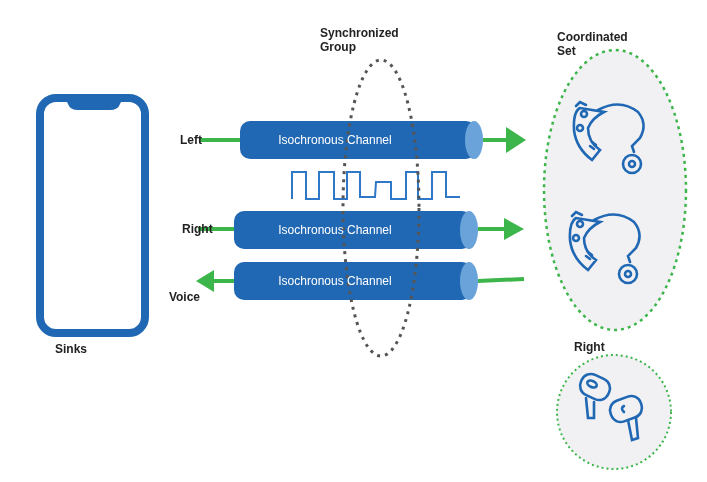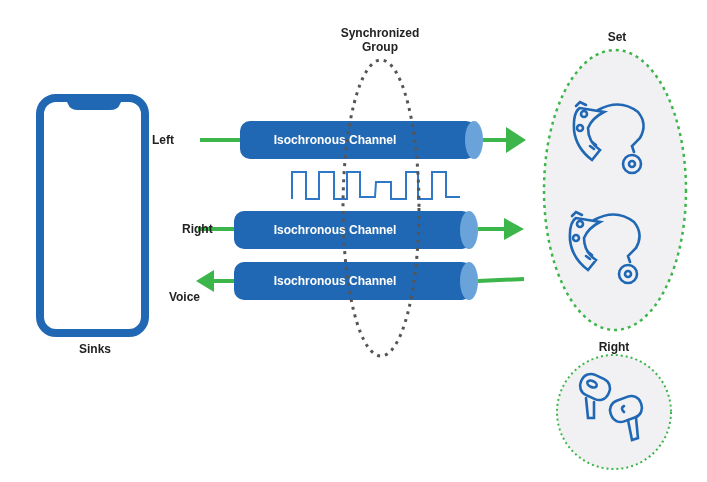--- a/index.html
+++ b/index.html
@@ -1,20 +1,20 @@
 <!DOCTYPE html>
 <html><head>
 <meta charset="utf-8">
 <style>
   html, body { margin:0; padding:0; background:#ffffff; }
   body { width:707px; height:482px; position:relative; overflow:hidden;
          font-family:"Liberation Sans", sans-serif; }
-  .lbl { position:absolute; font-weight:bold; font-size:12px; color:#222; text-align:center; line-height:14px; }
+  .lbl { position:absolute; font-weight:bold; font-size:12px; color:#222; text-align:left; line-height:14px; }
   svg { position:absolute; left:0; top:0; }
-  .chan-text { position:absolute; color:#ffffff; font-size:12px; font-weight:bold; text-align:center; line-height:14px; }
+  .chan-text { position:absolute; color:#ffffff; font-size:12px; font-weight:normal; text-align:center; line-height:14px; }
 </style>
 </head>
 <body>
 
 <svg width="707" height="482" viewBox="0 0 707 482">
 
   <g>
     <rect x="40" y="98" width="105" height="235" rx="16" ry="16" fill="none" stroke="#2168b4" stroke-width="8"></rect>
     <path d="M64 96 L68 104 Q70 110 78 110 L110 110 Q118 110 120 104 L124 96 Z" fill="#2168b4"></path>
   </g>
@@ -81,24 +81,25 @@
     <path d="M44 26 q-4 2 0 6"></path>
     <path d="M48 40 L52 60 L58 58 L56 38"></path>
   </g>
 </svg>
 
 <div class="lbl" style="left:320px; top:26px; width:120px;">
   <div>Synchronized</div>
   <div>Group</div>
 </div>
 <div class="lbl" style="left:557px; top:30px; width:120px;">
+  <div>Coordinated</div>
   <div>Set</div>
 </div>
 <div class="lbl" style="left:55px; top:342px; width:80px;">Sinks</div>
 <div class="lbl" style="left:574px; top:340px; width:80px;">Right</div>
 
-<div class="lbl" style="left:152px; top:133px; width:34px; text-align:left;">Left</div>
+<div class="lbl" style="left:180px; top:133px; width:34px; text-align:left;">Left</div>
 <div class="lbl" style="left:162px; top:222px; width:40px; text-align:left;padding-left:20px;">Right</div>
 <div class="lbl" style="left:160px; top:290px; width:40px; text-align:right;">Voice</div>
 
 <div class="chan-text" style="left:250px; top:133px; width:170px;">Isochronous Channel</div>
 <div class="chan-text" style="left:250px; top:223px; width:170px;">Isochronous Channel</div>
 <div class="chan-text" style="left:250px; top:274px; width:170px;">Isochronous Channel</div>
 
 </body></html>

